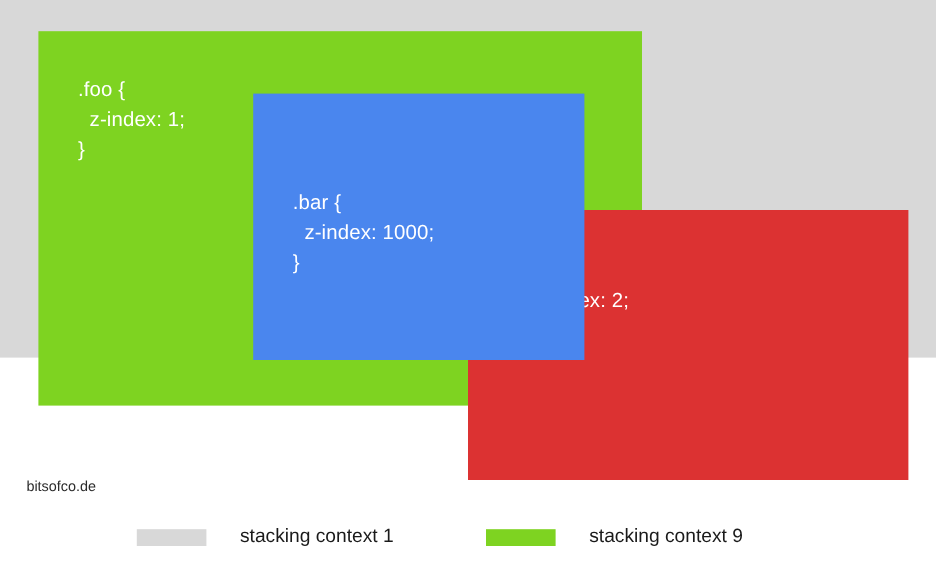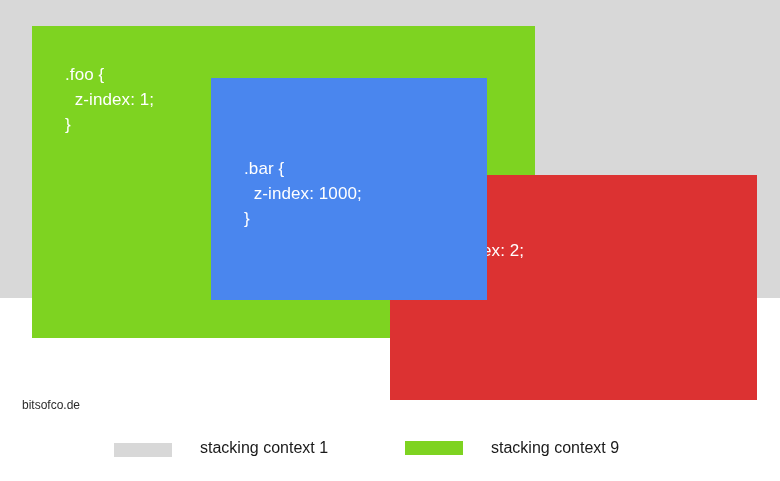--- a/index.html
+++ b/index.html
@@ -101,21 +101,21 @@
     width: 780px;
     height: 56px;
     background: #ffffff;
   }
   .legend-item {
     position: absolute;
     top: 14px;
     display: flex;
     align-items: center;
   }
-  #legend-item-1 { left: 114px; align-items: flex-end; }
+  #legend-item-1 { left: 114px; }
   #legend-item-2 { left: 405px; }
 
   .legend-swatch {
     width: 58px;
     height: 14px;
     flex: 0 0 auto;
   }
   .legend-swatch.gray  { background: #d8d8d8; }
   .legend-swatch.green { background: #7ed321; }
 

